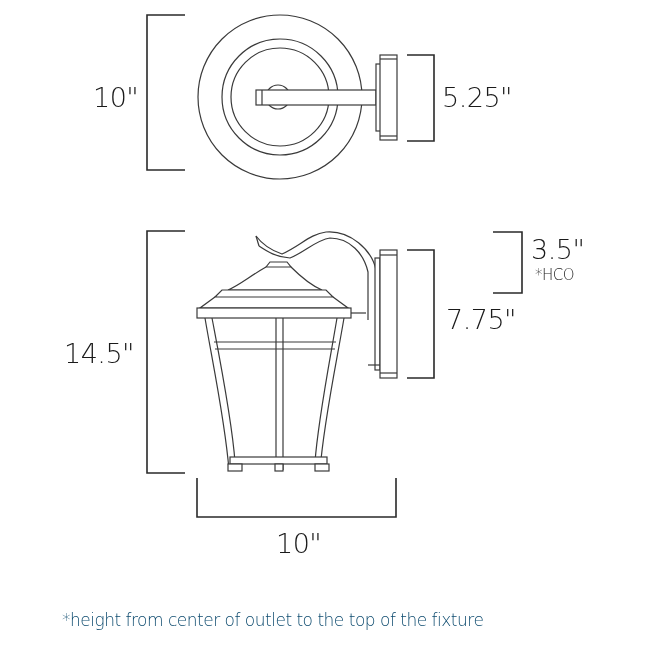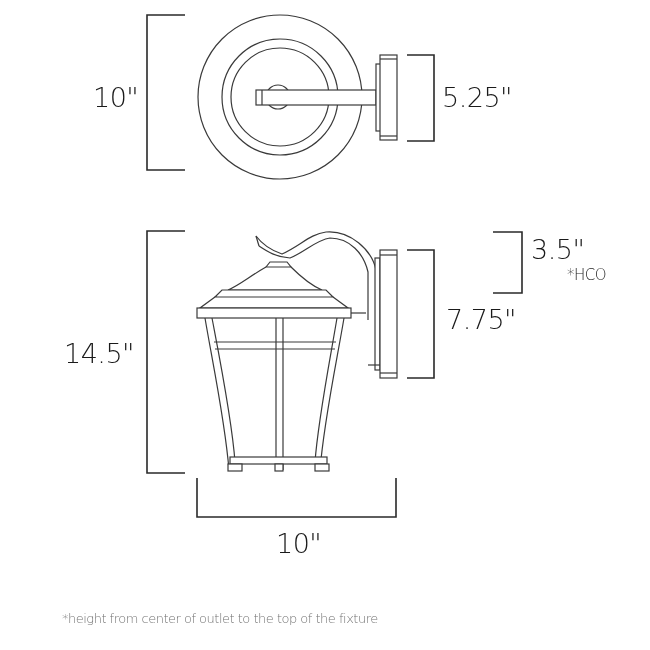--- a/index.html
+++ b/index.html
@@ -1,21 +1,21 @@
 <!DOCTYPE html>
 <html><head>
   <meta charset="utf-8">
   <style>
     html, body { margin: 0; padding: 0; background: #ffffff; }
     body { width: 650px; height: 650px; position: relative; overflow: hidden; font-family: "DejaVu Sans", "Liberation Sans", sans-serif; }
     #diagram { position: absolute; left: 0; top: 0; width: 650px; height: 650px; }
     .dim-label { position: absolute; color: #1a1a1a; font-family: "DejaVu Sans", sans-serif; font-weight: 300; letter-spacing: -0.5px; white-space: nowrap; line-height: 1; }
     .big { font-size: 27px; }
     .small { font-size: 15px; }
-    .note { font-size: 13px; color: #737373; }
+    .note { font-size: 17px; color: #0c4a6e; }
     svg .dim { stroke: #2a2a2a; stroke-width: 1.6; fill: none; }
     svg .line { stroke: #3a3a3a; stroke-width: 1.2; fill: none; }
     svg .fillw { stroke: #3a3a3a; stroke-width: 1.2; fill: #ffffff; }
   </style>
 </head>
 <body>
 
 <svg id="diagram" viewBox="0 0 650 650" xmlns="http://www.w3.org/2000/svg">
 
   <g>
@@ -84,17 +84,17 @@
 
     <path class="dim" d="M197 478 V517 H396 V478"></path>
   </g>
 </svg>
 
 <div class="dim-label big" style="left:93px; top:84px;">10"</div>
 <div class="dim-label big" style="left:442px; top:84px;">5.25"</div>
 
 <div class="dim-label big" style="left:64px; top:340px;">14.5"</div>
 <div class="dim-label big" style="left:531px; top:236px;">3.5"</div>
-<div class="dim-label small" style="left:535px; top:268px;margin-left:32px;">*HCO</div>
+<div class="dim-label small" style="left:535px; top:268px;">*HCO</div>
 <div class="dim-label big" style="left:446px; top:306px;">7.75"</div>
 <div class="dim-label big" style="left:276px; top:530px;">10"</div>
 
 <div class="dim-label note" style="left:62px; top:612px;">*height from center of outlet to the top of the fixture</div>
 
 </body></html>

